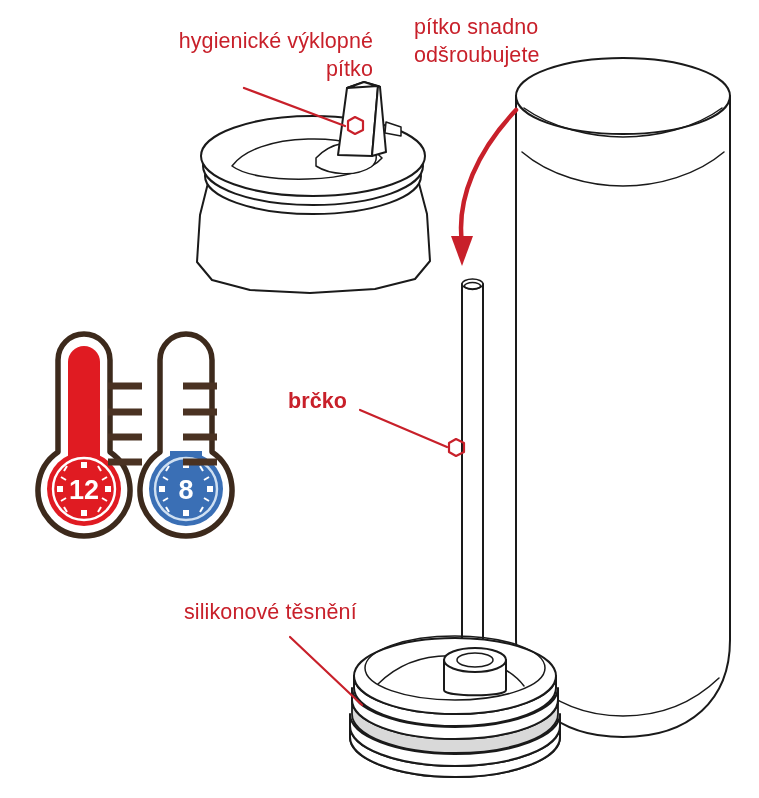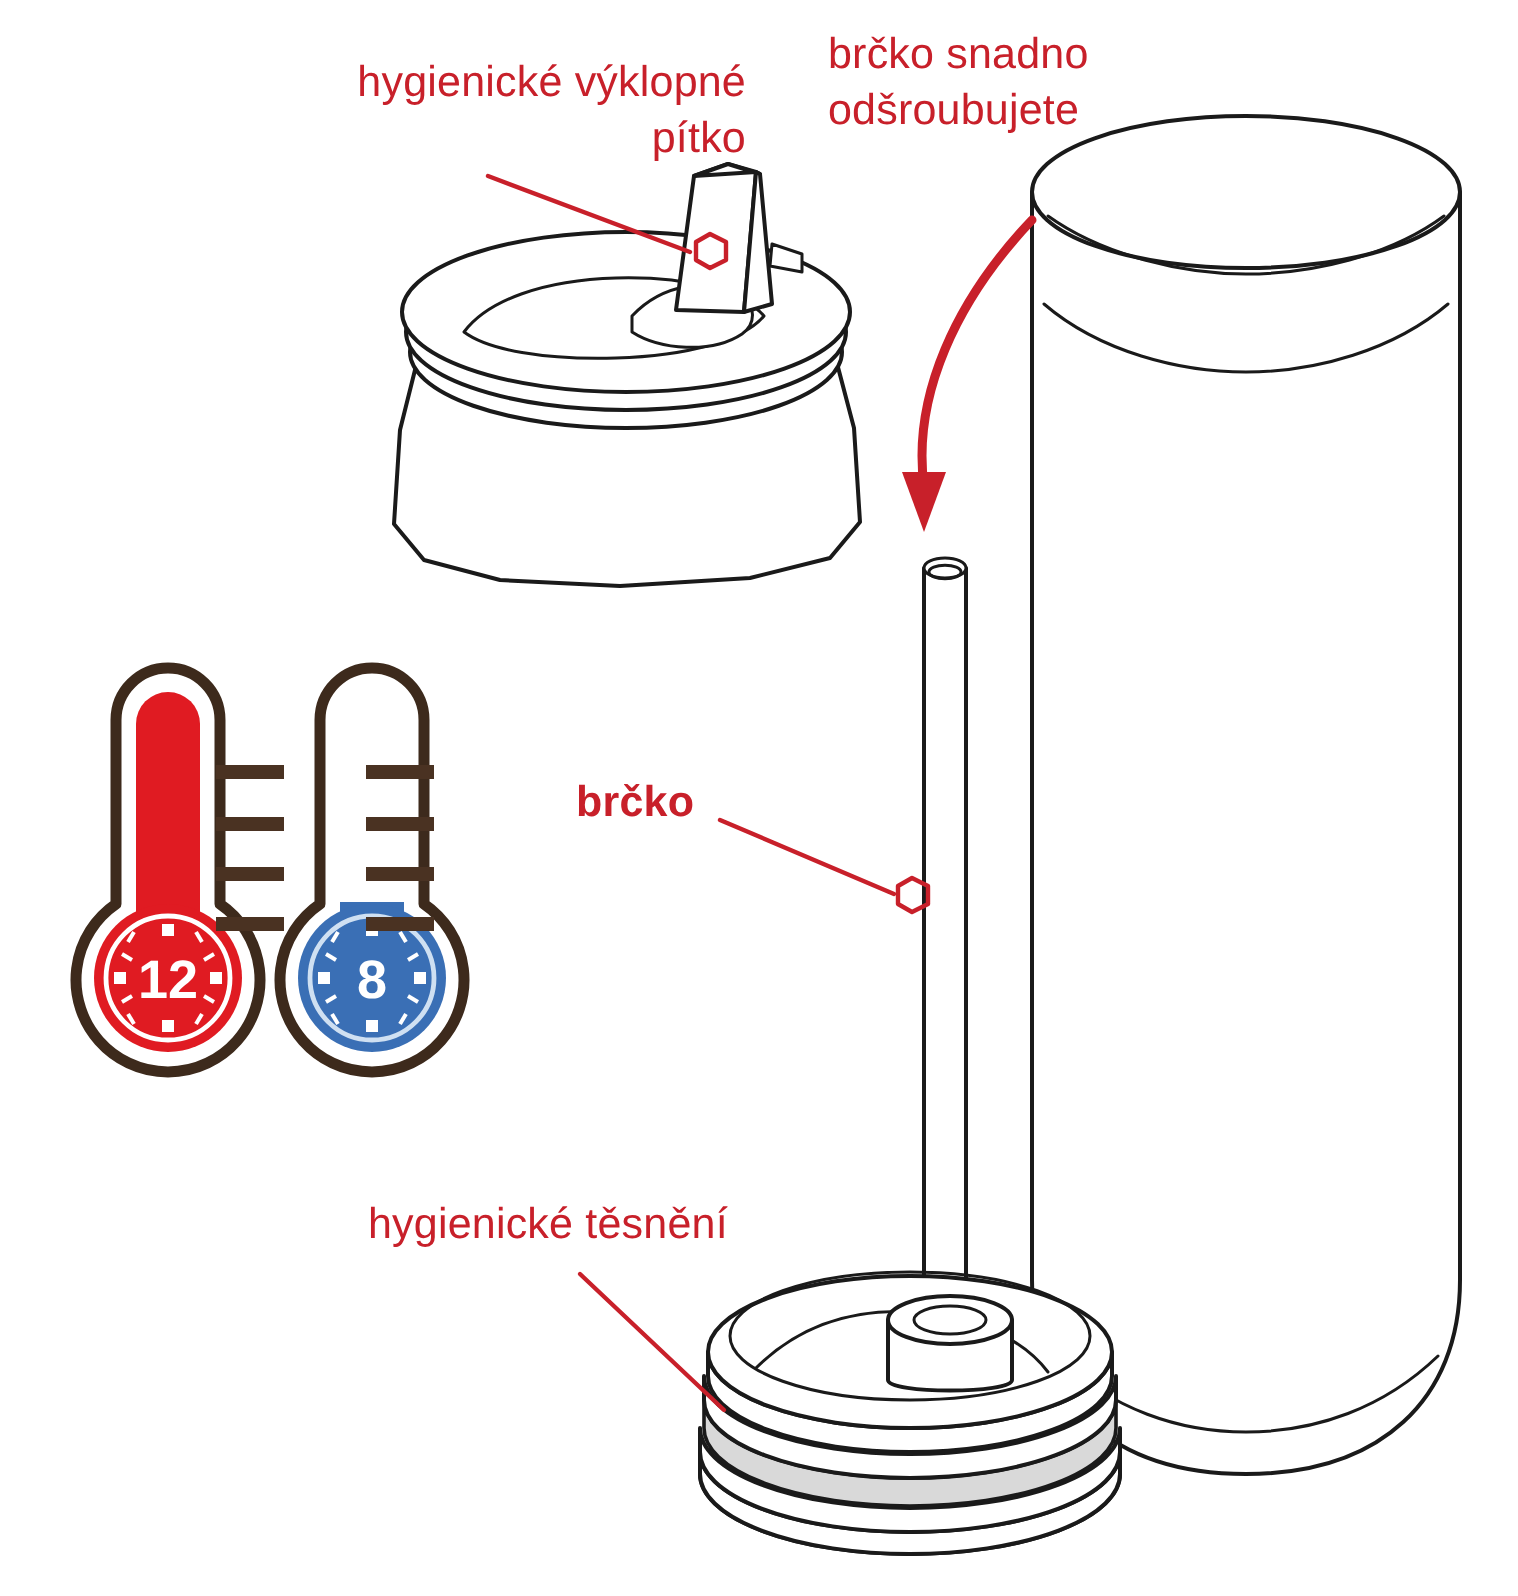--- a/index.html
+++ b/index.html
@@ -242,20 +242,20 @@
         <line x1="183" y1="437" x2="217" y2="437"></line>
         <line x1="183" y1="462" x2="217" y2="462"></line>
       </g>
     </g>
 
   </svg>
 
   <div class="callout" id="label-pitko">hygienické výklopné
 pítko</div>
 
-  <div class="callout" id="label-vicko">brčko snadno
+  <div class="callout" id="label-vicko">pítko snadno
 odšroubujete</div>
 
   <div class="callout" id="label-brcko">brčko</div>
 
-  <div class="callout" id="label-tesneni">hygienické těsnění</div>
+  <div class="callout" id="label-tesneni">silikonové těsnění</div>
 
 </div>
 
 </body></html>

